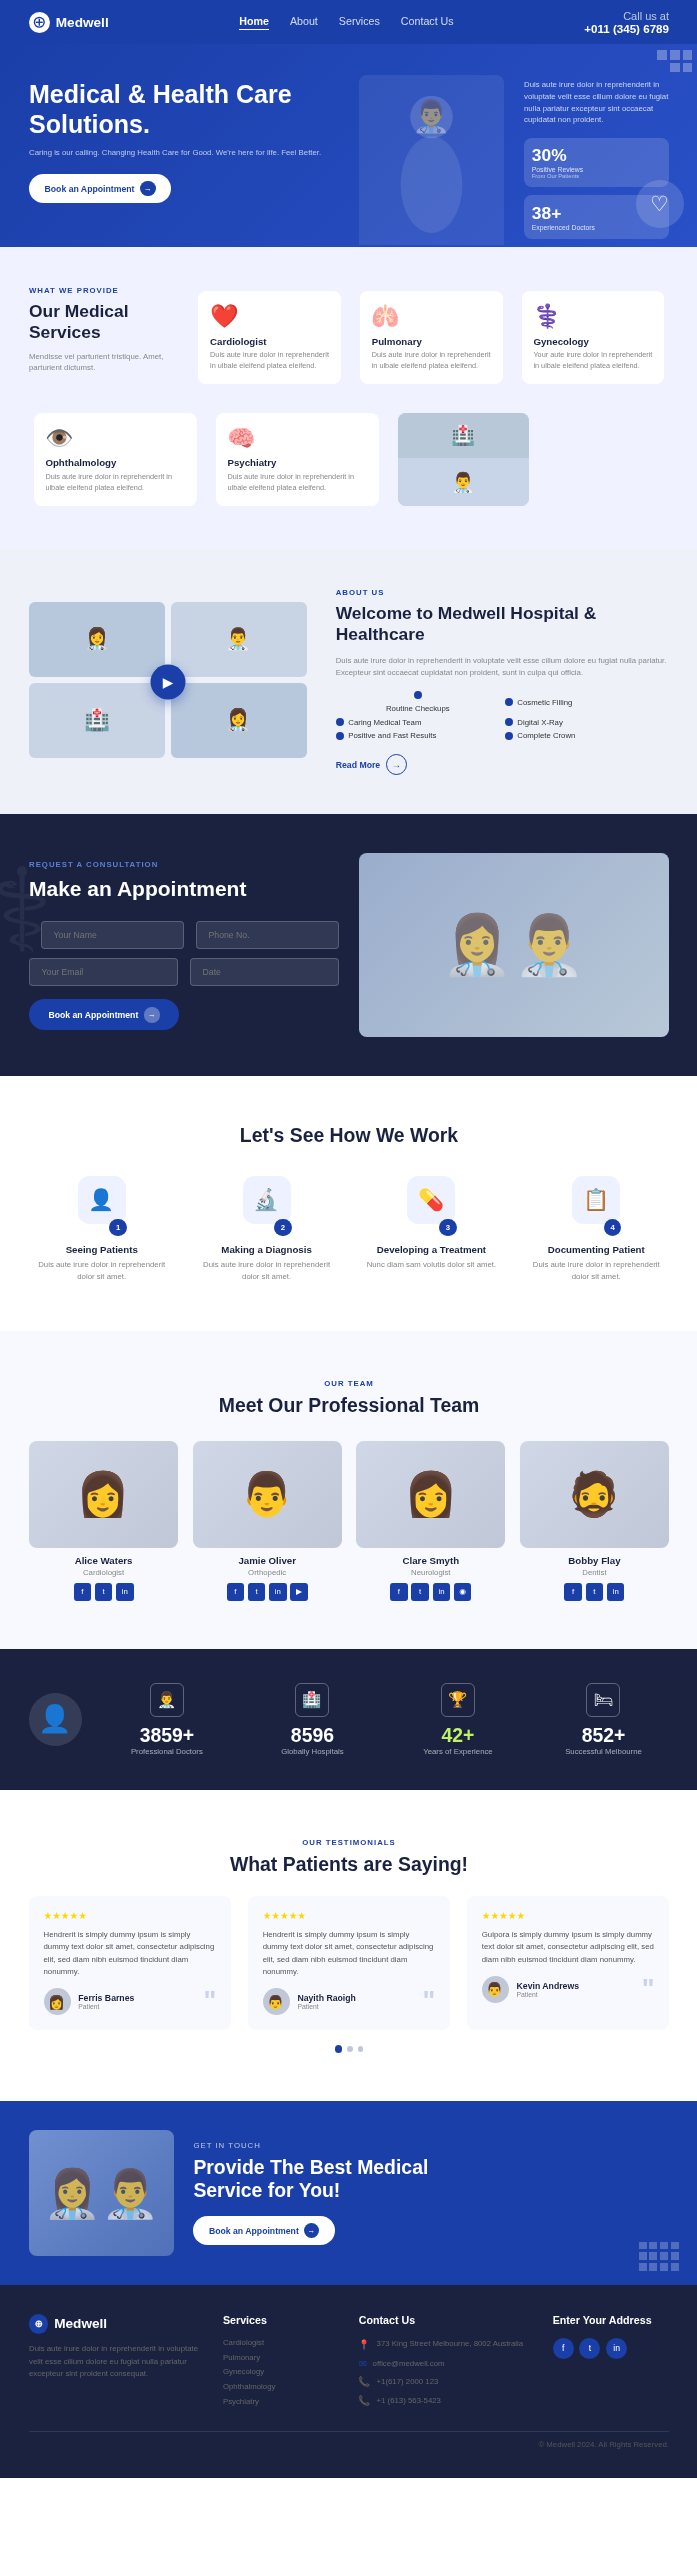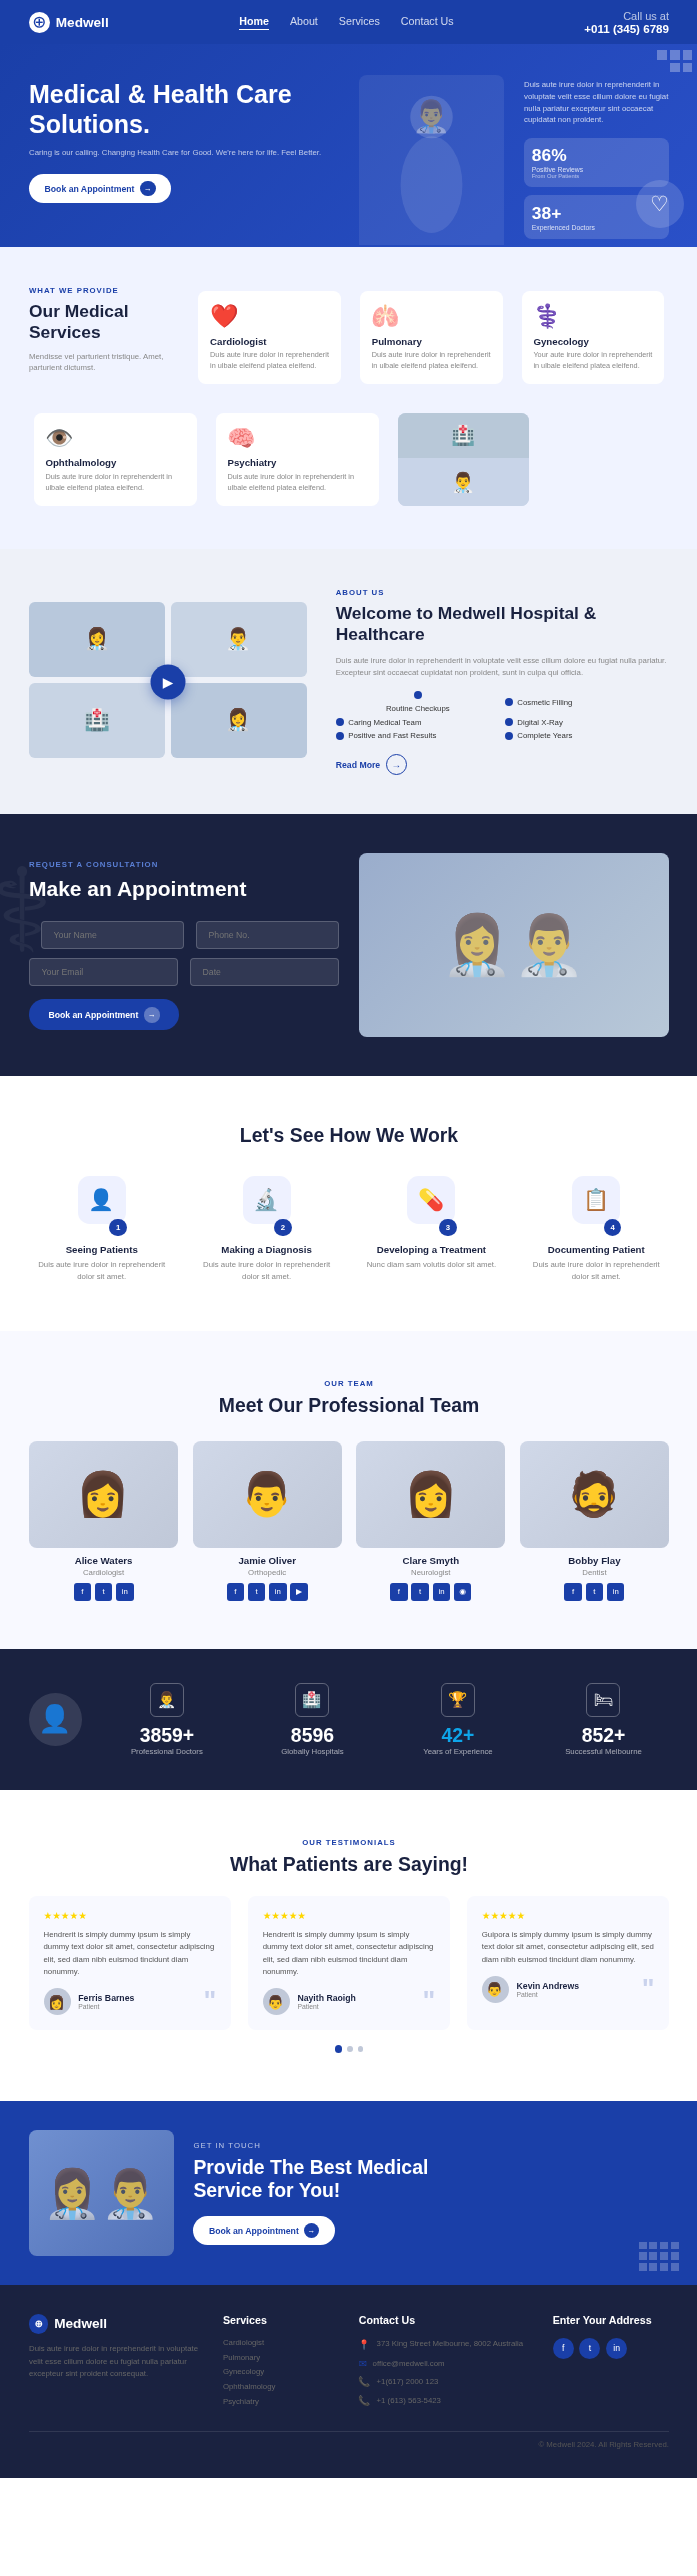--- a/index.html
+++ b/index.html
@@ -58,21 +58,21 @@
         <ellipse cx="45" cy="100" rx="32" ry="50" fill="rgba(255,255,255,0.1)"></ellipse>
         <text x="45" y="40" text-anchor="middle" font-size="32" fill="rgba(255,255,255,0.4)">👨‍⚕️</text>
       </svg>
     </div>
   </div>
 
   <div style="width:145px;z-index:2;padding-top:7.8px;">
     <p style="color:rgba(255,255,255,0.75);font-size:7.8px;line-height:1.5;margin-bottom:11.6px;">Duis aute irure dolor in reprehenderit in voluptate velit esse cillum dolore eu fugiat nulla pariatur excepteur sint occaecat cupidatat non proident.</p>
     <div style="display:flex;gap:7.8px;margin-bottom:7.8px;">
       <div style="background:rgba(255,255,255,0.15);border-radius:7.8px;padding:7.8px;color:#fff;flex:1;">
-        <div style="font-size:17.4px;font-weight:800;color:#fff;">86%</div>
+        <div style="font-size:17.4px;font-weight:800;color:#fff;">30%</div>
         <div style="font-size:6.8px;opacity:0.8;">Positive Reviews</div>
         <div style="font-size:5.8px;opacity:0.6;">From Our Patients</div>
       </div>
     </div>
     <div style="background:rgba(255,255,255,0.15);border-radius:7.8px;padding:7.8px;color:#fff;display:flex;align-items:flex-end;gap:7.8px;">
       <div>
         <div style="font-size:17.4px;font-weight:800;color:#fff;">38+</div>
         <div style="font-size:6.8px;opacity:0.8;">Experienced Doctors</div>
       </div>
     </div>
@@ -154,21 +154,21 @@
       <div style="display:flex;align-items:center;gap:4.8px;font-size:7.8px;color:#333;">
         <div style="width:7.8px;height:7.8px;background:#1a3fa8;border-radius:50%;flex-shrink:0;"></div>
         <span>Digital X-Ray</span>
       </div>
       <div style="display:flex;align-items:center;gap:4.8px;font-size:7.8px;color:#333;">
         <div style="width:7.8px;height:7.8px;background:#1a3fa8;border-radius:50%;flex-shrink:0;"></div>
         <span>Positive and Fast Results</span>
       </div>
       <div style="display:flex;align-items:center;gap:4.8px;font-size:7.8px;color:#333;">
         <div style="width:7.8px;height:7.8px;background:#1a3fa8;border-radius:50%;flex-shrink:0;"></div>
-        <span>Complete Years</span>
+        <span>Complete Crown</span>
       </div>
     </div>
     <button style="background:transparent;border:none;color:#1a3fa8;font-size:8.7px;font-weight:700;cursor:pointer;display:flex;align-items:center;gap:5.8px;">
       <span>Read More</span>
       <span style="width:21px;height:21px;border:1.9px solid #1a3fa8;border-radius:50%;display:flex;align-items:center;justify-content:center;font-size:9.7px;">→</span>
     </button>
   </div>
 </section>
 
 <section style="background:#1a2240;padding:39px 29px;position:relative;overflow:hidden;display:flex;gap:19.4px;align-items:center;">
@@ -292,21 +292,21 @@
       <div style="color:#fff;font-size:19.4px;font-weight:800;">3859+</div>
       <div style="color:rgba(255,255,255,0.6);font-size:7.8px;">Professional Doctors</div>
     </div>
     <div style="text-align:center;">
       <div style="width:34px;height:34px;border:1px solid rgba(255,255,255,0.3);border-radius:5.8px;display:flex;align-items:center;justify-content:center;margin:0 auto 7.8px;font-size:15.5px;color:#fff;">🏥</div>
       <div style="color:#fff;font-size:19.4px;font-weight:800;">8596</div>
       <div style="color:rgba(255,255,255,0.6);font-size:7.8px;">Globally Hospitals</div>
     </div>
     <div style="text-align:center;">
       <div style="width:34px;height:34px;border:1px solid rgba(255,255,255,0.3);border-radius:5.8px;display:flex;align-items:center;justify-content:center;margin:0 auto 7.8px;font-size:15.5px;color:#fff;">🏆</div>
-      <div style="color:#0ea5e9;font-size:19.4px;font-weight:800;">42+</div>
+      <div style="color:#bef264;font-size:19.4px;font-weight:800;">42+</div>
       <div style="color:rgba(255,255,255,0.6);font-size:7.8px;">Years of Experience</div>
     </div>
     <div style="text-align:center;">
       <div style="width:34px;height:34px;border:1px solid rgba(255,255,255,0.3);border-radius:5.8px;display:flex;align-items:center;justify-content:center;margin:0 auto 7.8px;font-size:15.5px;color:#fff;">🛏</div>
       <div style="color:#fff;font-size:19.4px;font-weight:800;">852+</div>
       <div style="color:rgba(255,255,255,0.6);font-size:7.8px;">Successful Melbourne</div>
     </div>
   </div>
 </section>
 

